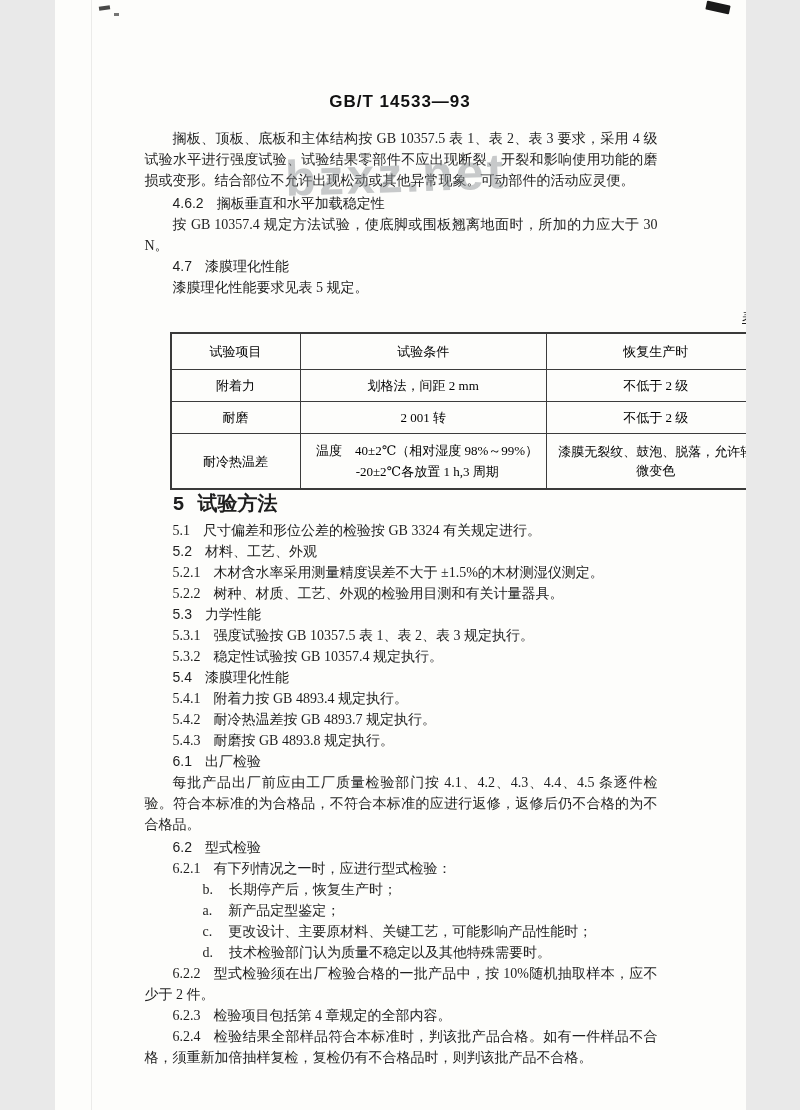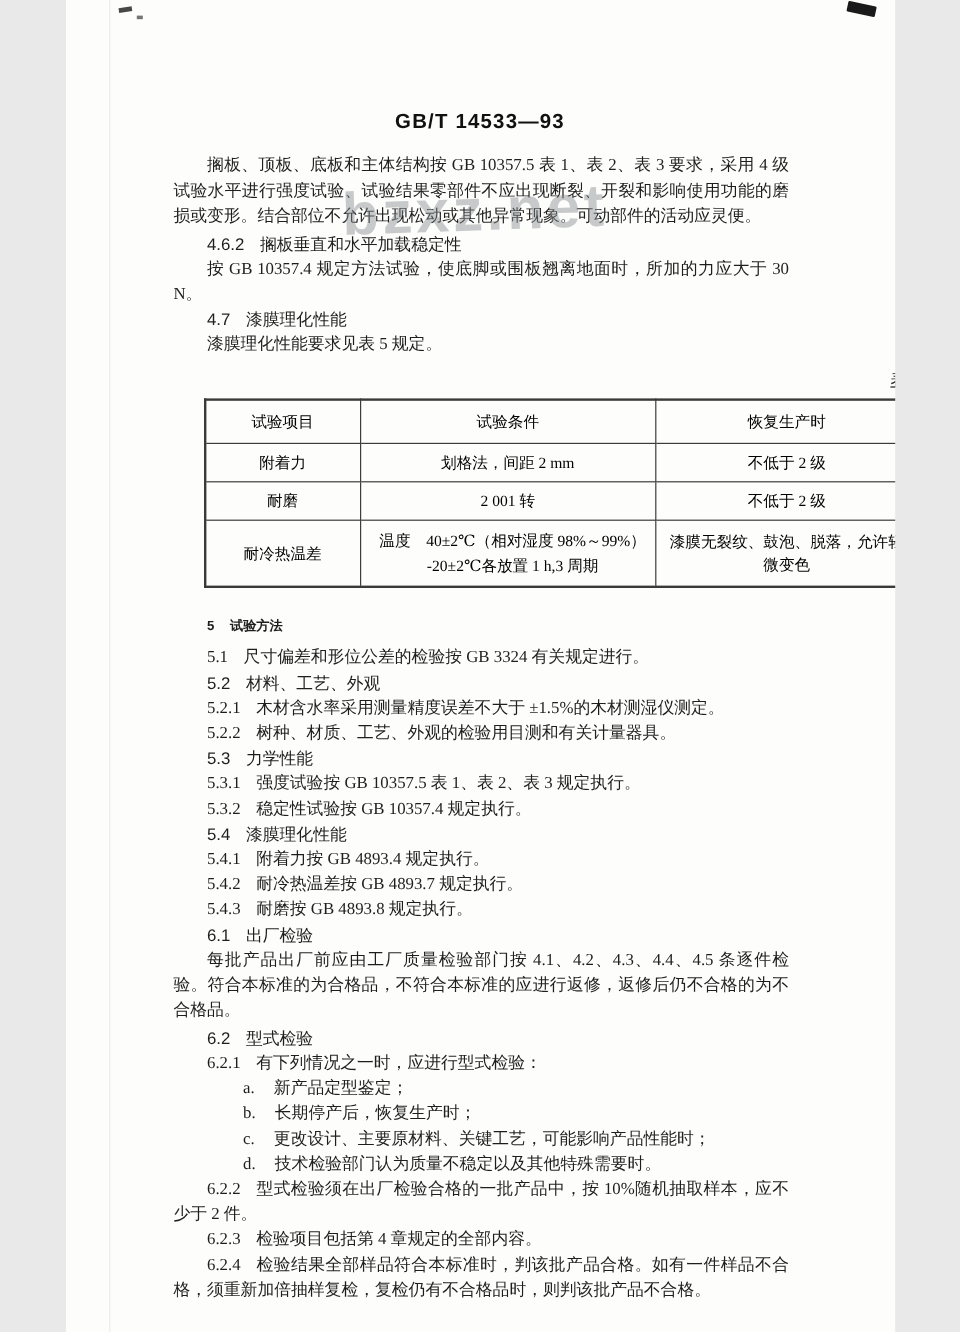--- a/index.html
+++ b/index.html
@@ -32,25 +32,25 @@
     }
     .clause {
       margin: 0;
       text-indent: 28px;
       text-align: justify;
       line-height: 21px;
     }
     .clause .num { margin-right: 13px; }
     .head { font-family: "Liberation Sans", "DejaVu Sans", sans-serif; }
     .section-head {
-      font-family: Liberation Sans, sans-serif;
+      font-family: Liberation Mono, monospace;
       font-weight: bold;
-      margin-top: 22px;
+      margin-top: 4px;
       margin-bottom: 5px;
-      font-size: 11px;
+      font-size: 20px;
     }
     .sub { text-indent: 58px; }
     .sub .num { margin-right: 16px; }
     .tbl-caption {
       width: 597px;
       margin: 9px 0 4px 25px;
       text-align: right;
       line-height: 21px;
       text-decoration: underline;
     }
@@ -160,22 +160,22 @@
     <p class="clause"><span class="num">5.4.1</span><span>附着力按 GB 4893.4 规定执行。</span></p>
     <p class="clause"><span class="num">5.4.2</span><span>耐冷热温差按 GB 4893.7 规定执行。</span></p>
     <p class="clause"><span class="num">5.4.3</span><span>耐磨按 GB 4893.8 规定执行。</span></p>
 
 
     <p class="clause head"><span class="num">6.1</span><span>出厂检验</span></p>
     <p class="para">每批产品出厂前应由工厂质量检验部门按 4.1、4.2、4.3、4.4、4.5 条逐件检验。符合本标准的为合格品，不符合本标准的应进行返修，返修后仍不合格的为不合格品。</p>
     <p class="clause head"><span class="num">6.2</span><span>型式检验</span></p>
     <p class="clause"><span class="num">6.2.1</span><span>有下列情况之一时，应进行型式检验：</span></p>
 
+    <p class="clause sub"><span class="num">b.</span><span>长期停产后，恢复生产时；</span></p>
     <p class="clause sub"><span class="num">a.</span><span>新产品定型鉴定；</span></p>
-    <p class="clause sub"><span class="num">b.</span><span>长期停产后，恢复生产时；</span></p>
     <p class="clause sub"><span class="num">c.</span><span>更改设计、主要原材料、关键工艺，可能影响产品性能时；</span></p>
     <p class="clause sub"><span class="num">d.</span><span>技术检验部门认为质量不稳定以及其他特殊需要时。</span></p>
 
     <p class="clause"><span class="num">6.2.2</span><span>型式检验须在出厂检验合格的一批产品中，按 10%随机抽取样本，应不少于 2 件。</span></p>
     <p class="clause"><span class="num">6.2.3</span><span>检验项目包括第 4 章规定的全部内容。</span></p>
     <p class="clause"><span class="num">6.2.4</span><span>检验结果全部样品符合本标准时，判该批产品合格。如有一件样品不合格，须重新加倍抽样复检，复检仍有不合格品时，则判该批产品不合格。</span></p>
 
   </div>
 
   <div class="watermark">bzxz.net</div>

